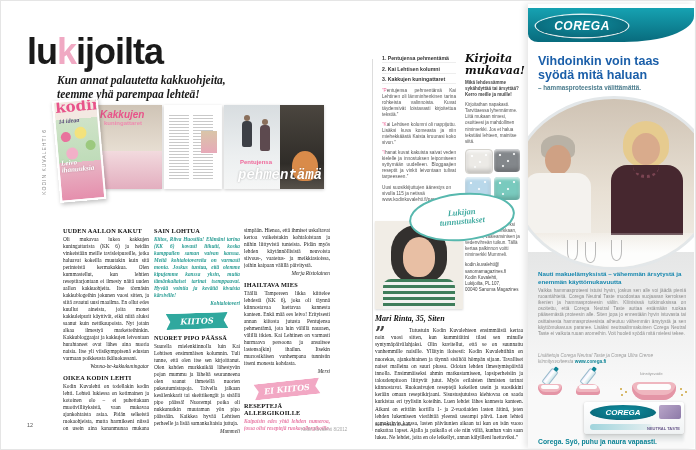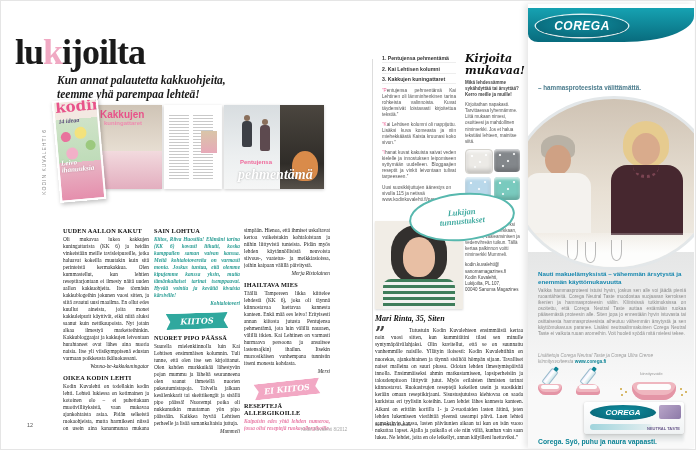--- a/index.html
+++ b/index.html
@@ -2,50 +2,50 @@
 <html><head>
 <meta charset="utf-8">
 <style>
   html,body{margin:0;padding:0;background:#fff;}
   .canvas{position:relative;width:696px;height:450px;background:#fff;overflow:hidden;
           font-family:"Liberation Serif",serif;color:#222;border:1px solid #e5e5e5;box-sizing:border-box;}
   .abs{position:absolute;}
   .pre{white-space:pre-line;}
 
   
-  .logo{left:14px;top:6px;font-family:Liberation Serif, serif;font-weight:bold;font-size:36px;letter-spacing:-1px;color:#1a1a1a;}
+  .logo{left:26px;top:6px;font-family:Liberation Sans, sans-serif;font-weight:bold;font-size:36px;letter-spacing:-1px;color:#1a1a1a;}
   .logo .k{color:#f0a9c3;}
   .tagline{left:56px;top:60px;width:220px;font-style:italic;font-weight:bold;font-size:11.5px;line-height:1.25;color:#1a1a1a;}
   .spine{left:40px;top:128px;font-family:"Liberation Sans",sans-serif;font-size:5px;letter-spacing:1px;color:#888;
          writing-mode:vertical-rl;transform:rotate(180deg);}
 
   
   .collage{left:55px;top:96px;width:268px;height:100px;}
   .cover{position:absolute;left:0;top:2px;width:42px;height:98px;transform:rotate(-5deg);
          background:linear-gradient(180deg,#f3e9e2 0%,#f3e9e2 18%,#cfe3c8 18%,#bfdcb9 62%,#e9b7c6 62%,#e58fad 100%);
          border:2px solid #fff;box-shadow:1px 2px 4px rgba(0,0,0,.25);overflow:hidden;}
   .cover-title{position:absolute;left:1px;top:-4px;font-family:"DejaVu Serif",serif;font-weight:bold;font-size:15px;color:#e8538a;}
   .cover-l1{position:absolute;left:3px;top:16px;font-style:italic;font-weight:bold;font-size:6px;color:#5a4a7a;}
   .cover-l2{position:absolute;left:2px;top:58px;font-weight:bold;font-style:italic;font-size:7px;line-height:1;color:#fff;text-shadow:0 0 2px rgba(0,0,0,.25);}
   .cupcake{position:absolute;border-radius:50%;}
   .panel{position:absolute;top:8px;height:84px;background:#fff;box-shadow:0 1px 3px rgba(0,0,0,.2);overflow:hidden;}
   .p-kakkujen{left:40px;width:66px;background:linear-gradient(180deg,#cfc4b6 0%,#e7ded2 55%,#f2dade 55%,#e3aebf 100%);}
-  .kak-t1{position:absolute;left:4px;top:4px;font-family:"Liberation Sans",sans-serif;font-weight:bold;font-size:10px;color:#e8538a;}
+  .kak-t1{position:absolute;left:4px;top:4px;font-family:"Liberation Sans",sans-serif;font-weight:bold;font-size:10px;color:#e8538a;font-style:italic;}
   .kak-t2{position:absolute;left:8px;top:15px;font-family:"Liberation Sans",sans-serif;font-weight:bold;font-size:6px;color:#ef8bb0;}
   .p-text{left:108px;width:58px;background:#fff;}
   .fakecol{position:absolute;top:10px;width:20px;height:66px;
            background:repeating-linear-gradient(180deg,#c9c9c9 0,#c9c9c9 1px,#fff 1px,#fff 3px);}
   .fakephoto{position:absolute;right:5px;top:26px;width:16px;height:22px;background:linear-gradient(180deg,#d9c5a8,#e7a9b9);}
   .p-winter{left:168px;width:100px;background:linear-gradient(180deg,#d8dde0 0%,#eceff0 60%,#f5f6f6 100%);}
   .winter-cat{position:absolute;right:0;top:0;width:44px;height:84px;background:linear-gradient(180deg,#4b463f,#2f2c28 70%,#57514a);}
   .cat{position:absolute;right:6px;bottom:8px;width:26px;height:30px;border-radius:50% 50% 40% 40%;background:#d98b4a;}
   .figure{position:absolute;width:10px;height:26px;border-radius:4px 4px 2px 2px;background:#3c3f45;}
   .figure::before{content:"";position:absolute;left:2px;top:-6px;width:6px;height:6px;border-radius:50%;background:#8a6f5c;}
   .winter-kicker{position:absolute;left:16px;bottom:24px;font-family:"Liberation Sans",sans-serif;font-weight:bold;font-size:6px;color:#ef6a9b;}
-  .winter-title{position:absolute;left:14px;bottom:6px;font-style:italic;font-weight:bold;font-size:14px;color:#fff;text-shadow:0 0 2px rgba(0,0,0,.3);}
+  .winter-title{position:absolute;left:14px;bottom:6px;font-style:italic;font-weight:bold;font-size:14px;color:#fff;text-shadow:0 0 2px rgba(0,0,0,.3);font-family:Liberation Mono, monospace;}
 
   
   .col{top:226px;width:86px;height:206px;overflow:hidden;}
   .lh{font-weight:bold;font-size:6.3px;letter-spacing:.2px;color:#111;margin:5px 0 2px;}
   .lb{font-size:5.3px;line-height:1.32;text-align:justify;margin:0;color:#222;}
   .sig{font-size:5.3px;font-style:italic;text-align:right;margin:1px 0 0;color:#222;}
   .teal-letter{color:#2a9d94;font-style:italic;font-weight:bold;}
   .teal-sig{color:#2a9d94;}
   .pink-letter{color:#e87ba6;font-style:italic;font-weight:bold;}
   .ribbon{display:block;margin:7px auto 3px;width:62px;padding:3px 0;text-align:center;color:#fff;
@@ -268,20 +268,22 @@
     </div>
 
     <div class="abs pageno">12</div>
     <div class="abs folio">Kodin Kuvalehti 8/2012</div>
   </div>
 
   <div class="abs ad">
     <div class="ad-banner">
       <div class="ad-logo">COREGA</div>
     </div>
+    <div class="ad-headline pre">Vihdoinkin voin taas
+syödä mitä haluan</div>
     <div class="ad-subhead">– hammasproteesista välittämättä.</div>
 
     <div class="ad-photo">
       <div class="man-hair"></div>
       <div class="man-face"></div>
       <div class="man-shirt"></div>
       <div class="wom-hair"></div>
       <div class="wom-face"></div>
       <div class="wom-top"></div>
       <div class="necklace"></div>

